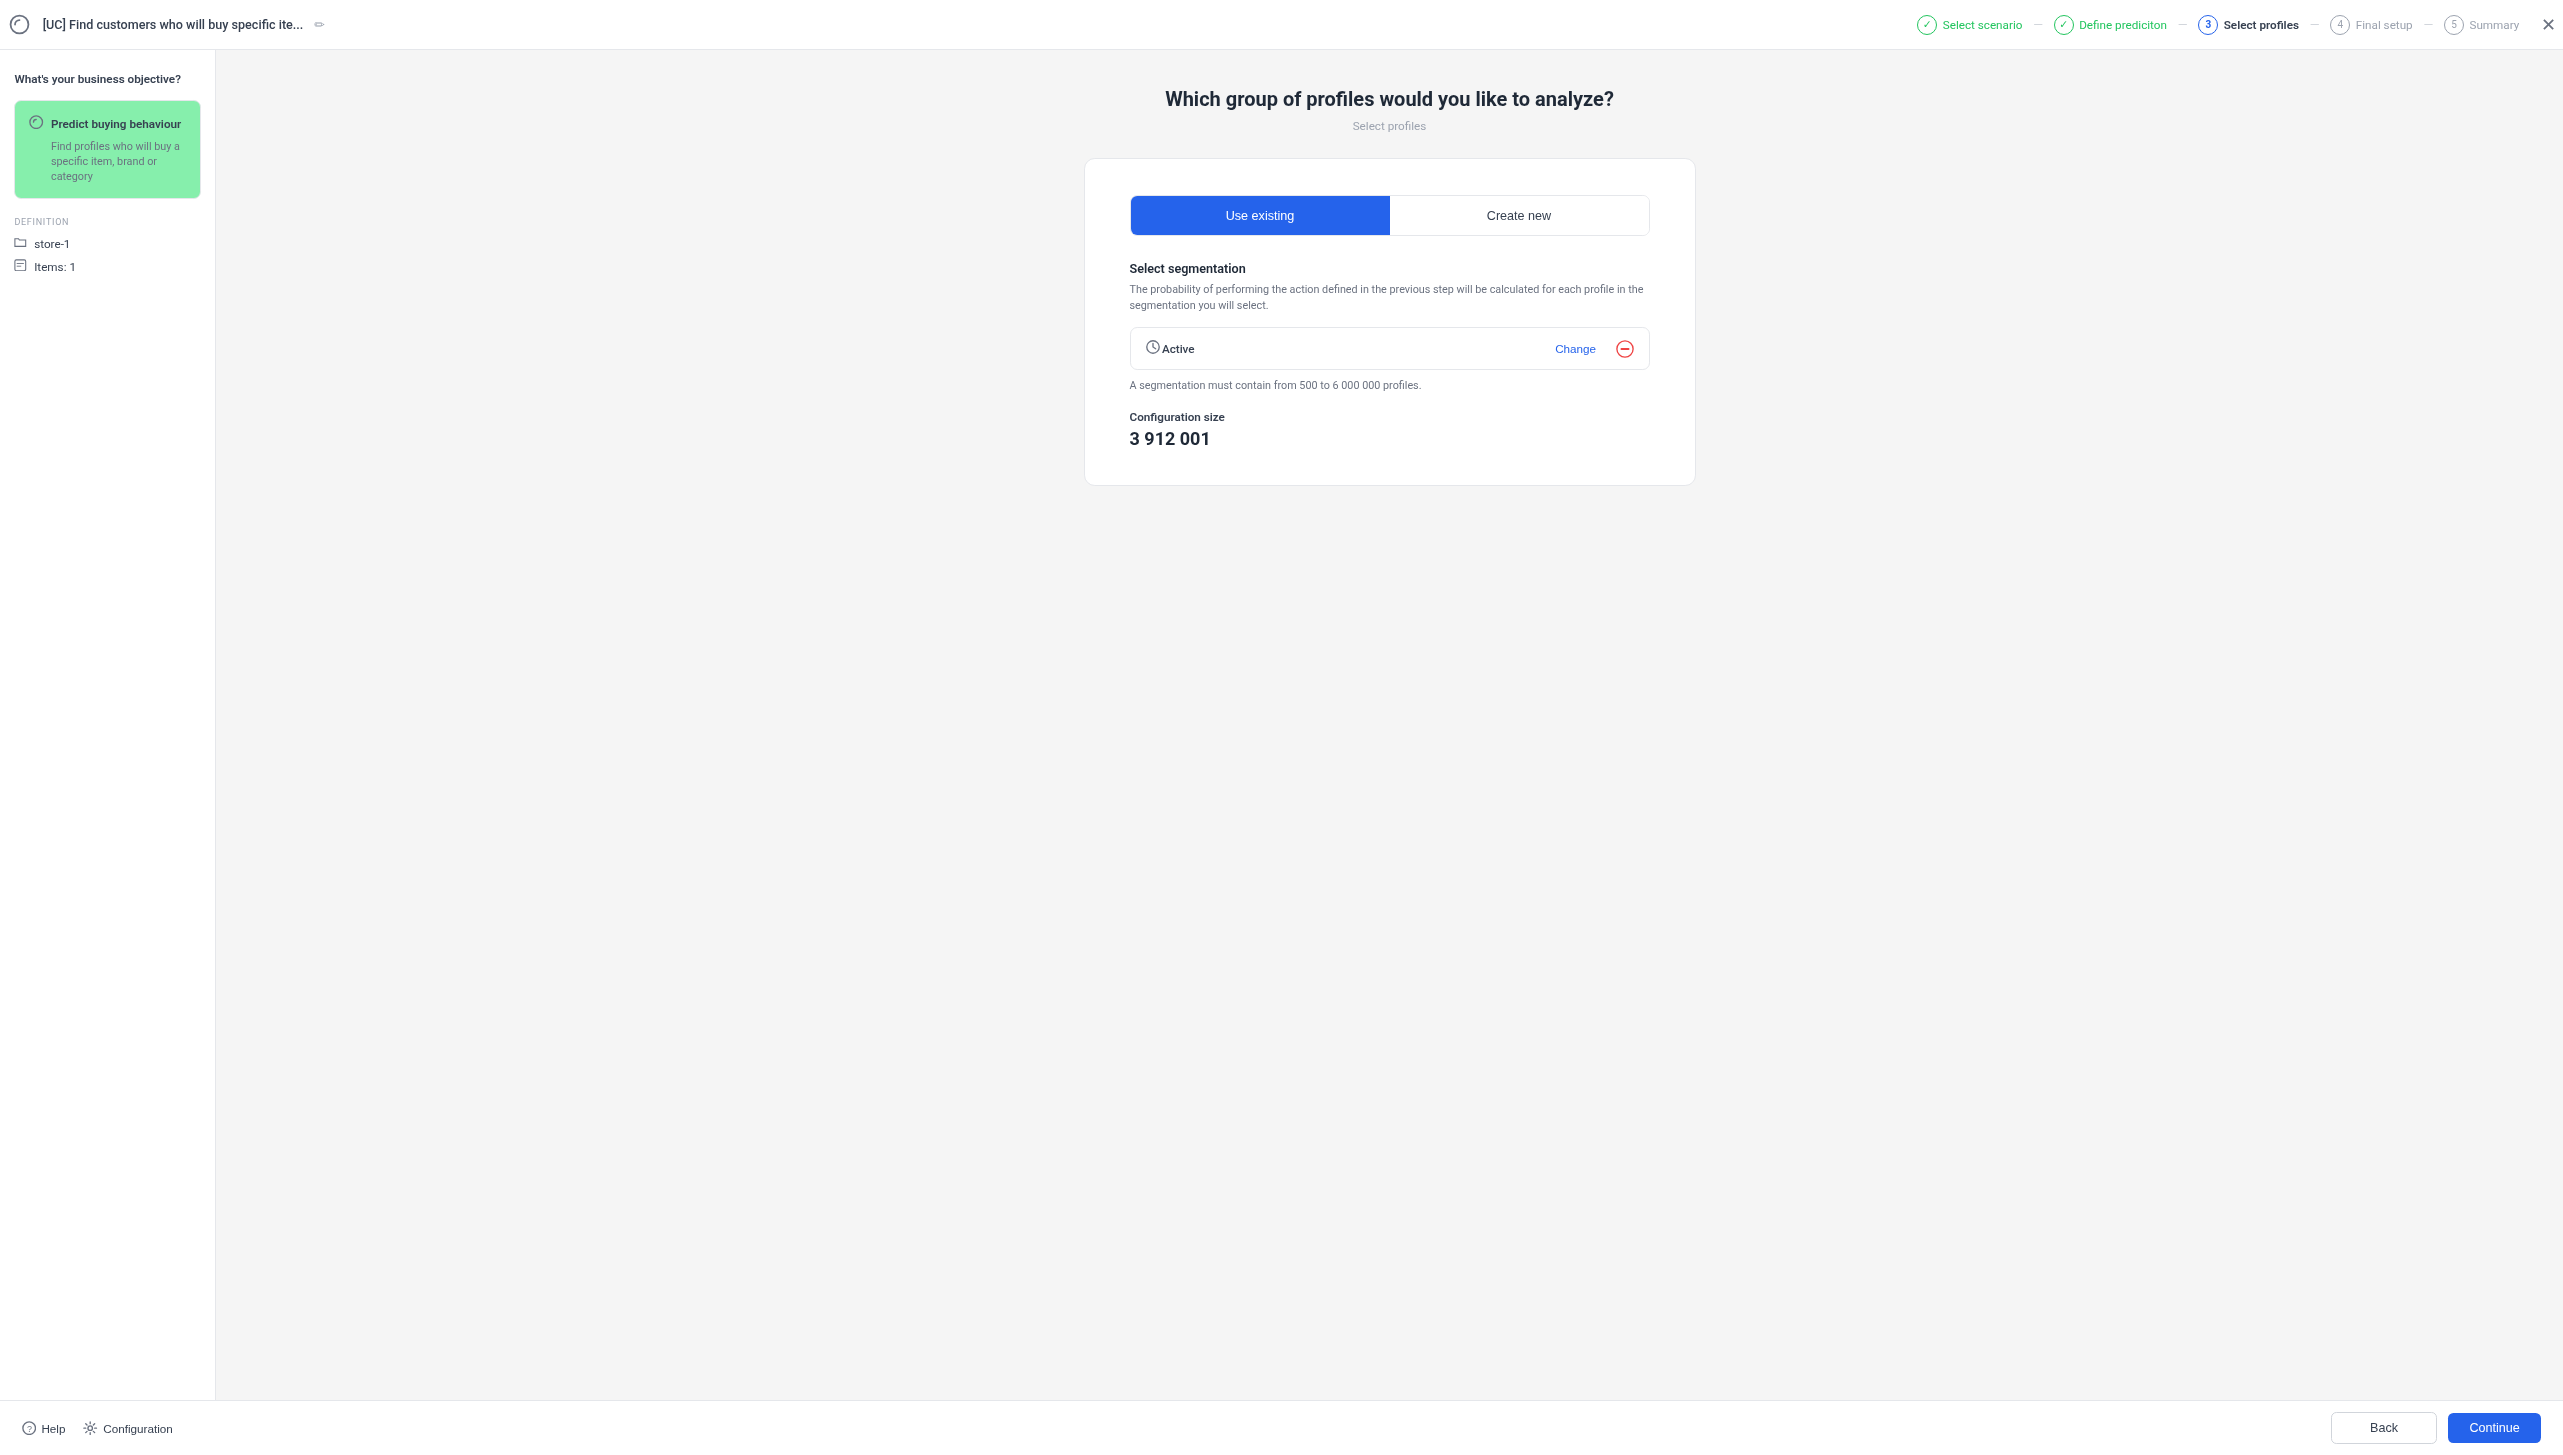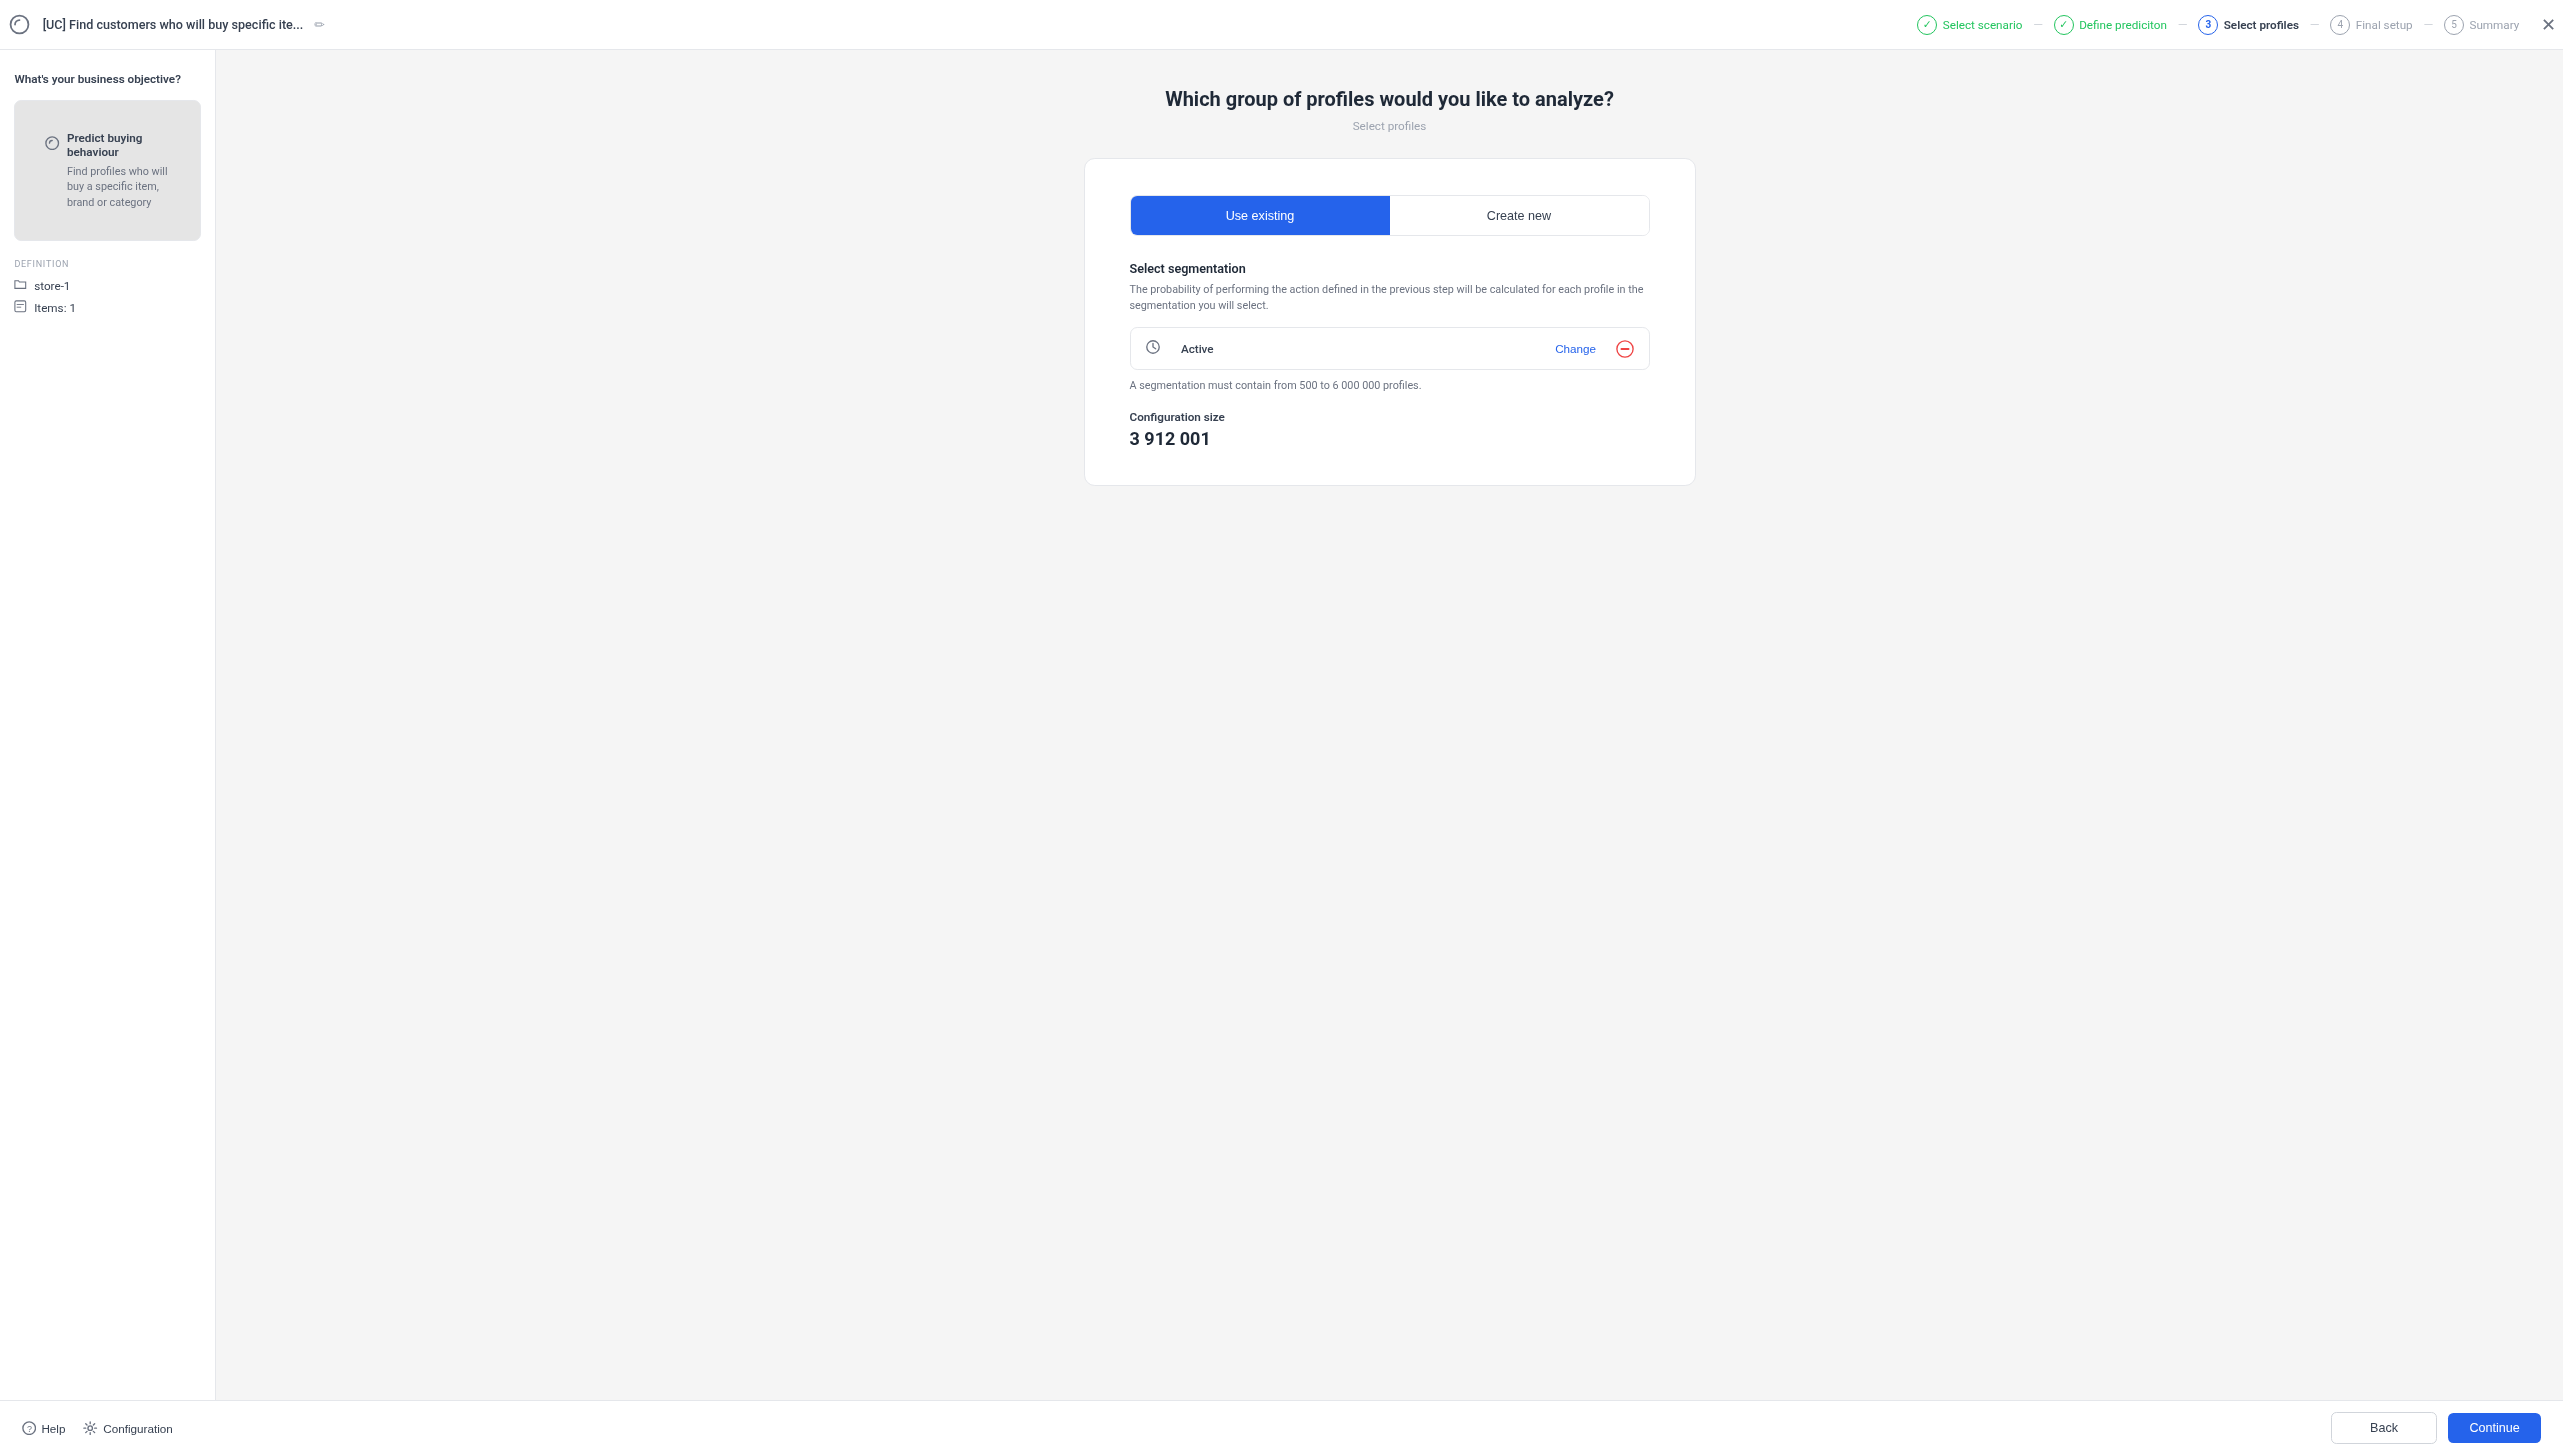--- a/index.html
+++ b/index.html
@@ -123,24 +123,24 @@
       display: flex;
       flex-direction: column;
     }
     .sidebar-heading {
       font-size: 11.7px;
       font-weight: 600;
       color: #374151;
       margin-bottom: 14.4px;
     }
     .sidebar-card {
-      background: #e5e5e5;
+      background: #86efac;
       border: 0.9px solid #e5e7eb;
       border-radius: 7.2px;
-      padding: 30px;
+      padding: 14px;
       margin-bottom: 18px;
     }
     .sidebar-card-header {
       display: flex;
       align-items: center;
       gap: 7.2px;
       margin-bottom: 5.4px;
     }
     .sidebar-card-icon {
       color: #6b7280;
@@ -257,21 +257,21 @@
       border-radius: 7.2px;
       padding: 10.8px 14.4px;
       display: flex;
       align-items: center;
       justify-content: space-between;
       margin-bottom: 9px;
     }
     .seg-selector-left {
       display: flex;
       align-items: center;
-      gap: 20px;
+      gap: 1px;
     }
     .seg-icon {
       color: #6b7280;
       font-size: 14.4px;
     }
     .seg-name {
       font-size: 11.7px;
       color: #374151;
       font-weight: 500;
     }

